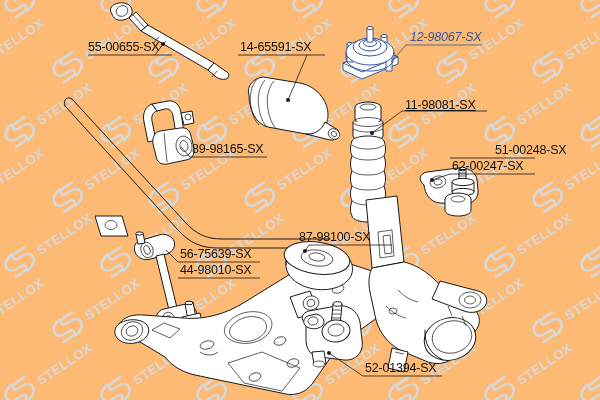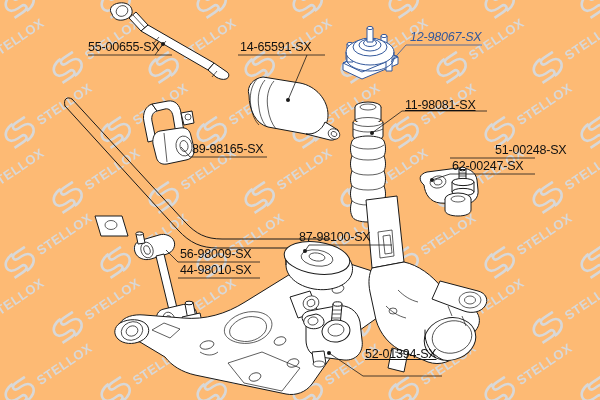--- a/index.html
+++ b/index.html
@@ -503,19 +503,19 @@
   </svg>
 
   <div id="label-layer">
     <div class="callout" style="left: 88px; top: 41px;">55-00655-SX</div>
     <div class="callout" style="left: 240px; top: 41px;">14-65591-SX</div>
     <div class="callout blue" style="left: 410px; top: 31px; font-style: italic;">12-98067-SX</div>
     <div class="callout" style="left: 192px; top: 143px;">89-98165-SX</div>
     <div class="callout" style="left: 405px; top: 99px; text-decoration: underline;">11-98081-SX</div>
     <div class="callout" style="left: 452px; top: 144px; margin-left: 43px;">51-00248-SX</div>
     <div class="callout" style="left: 452px; top: 160px;">62-00247-SX</div>
-    <div class="callout" style="left: 180px; top: 248px;">56-98009-SX</div>
+    <div class="callout" style="left: 180px; top: 248px;">56-75639-SX</div>
     <div class="callout" style="left: 180px; top: 264px;">44-98010-SX</div>
     <div class="callout" style="left: 299px; top: 231px;">87-98100-SX</div>
-    <div class="callout" style="left: 365px; top: 348px; text-decoration: underline;">52-01394-SX</div>
+    <div class="callout" style="left: 365px; top: 362px;">52-01394-SX</div>
   </div>
 
 </div>
 
 </body></html>

